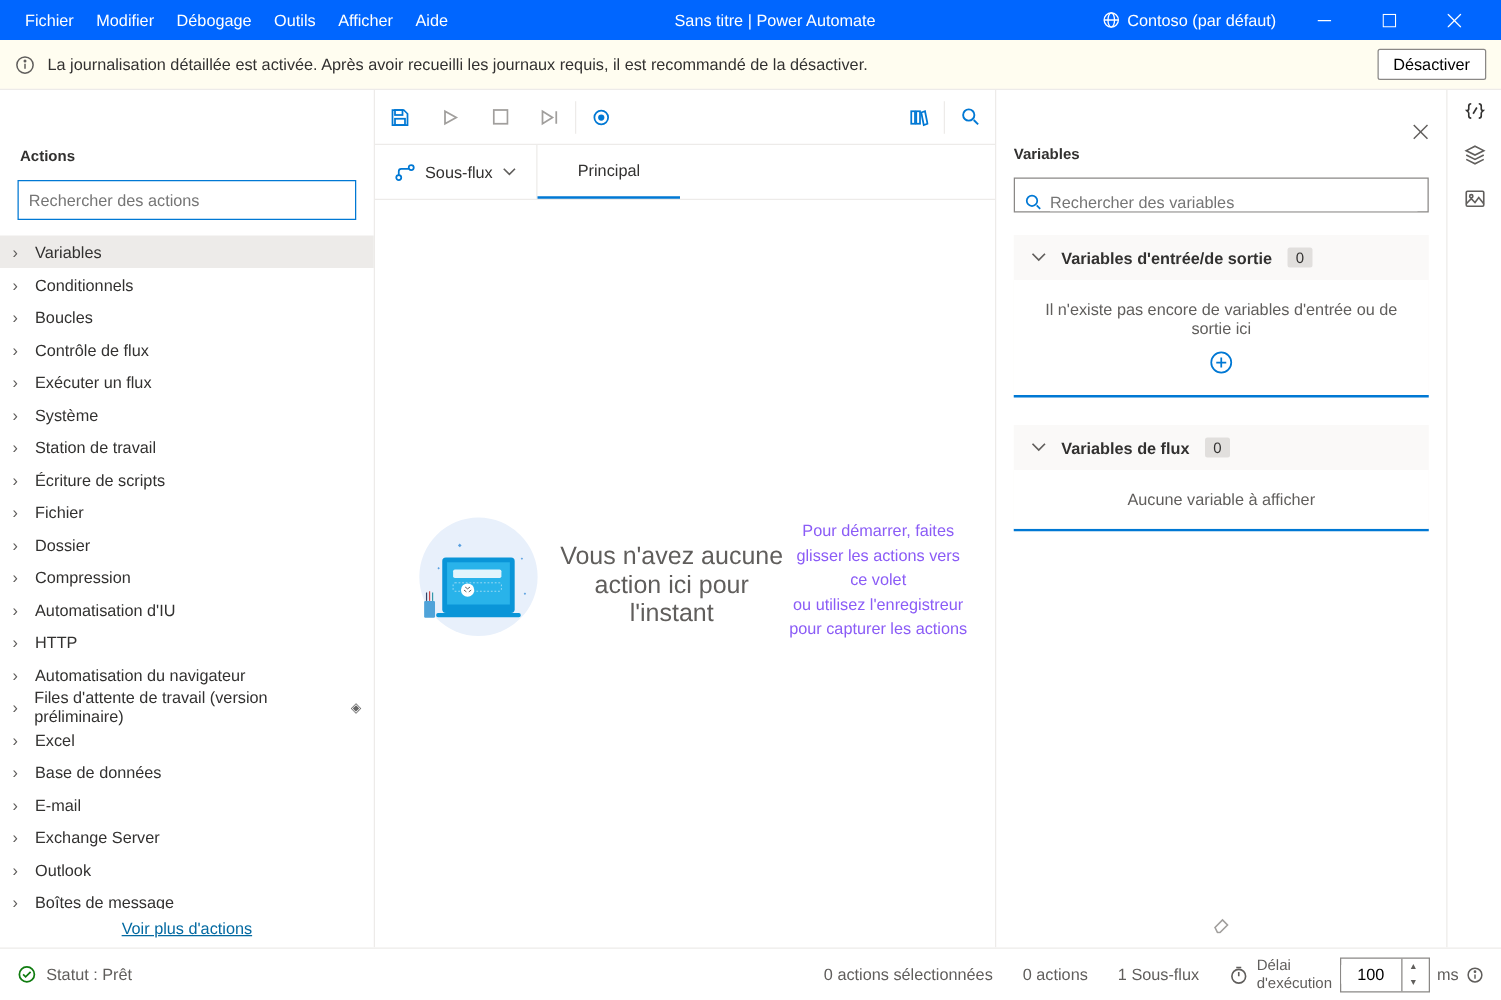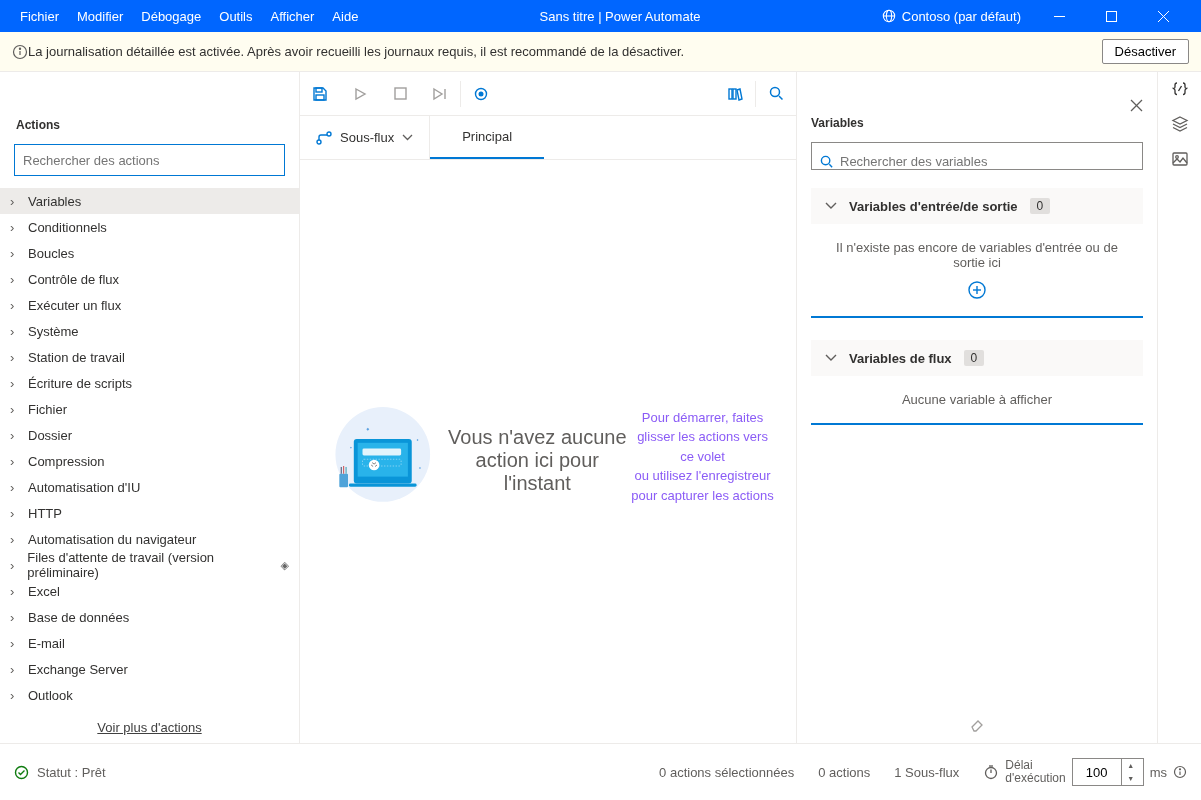--- a/index.html
+++ b/index.html
@@ -5,34 +5,34 @@
 * { box-sizing: border-box; margin: 0; padding: 0; }
 body { font-family: "Segoe UI", sans-serif; font-size: 13px; color: #323130; background: #fff; width: 1201px; height: 800px; overflow: hidden; display: flex; flex-direction: column; }
 .titlebar { background: #0066ff; height: 32px; display: flex; align-items: center; color: #fff; font-size: 13px; }
 .menu { display: flex; gap: 2px; padding-left: 12px; }
 .menu span { padding: 6px 8px; cursor: default; }
 .titlebar-center { flex: 1; text-align: center; font-size: 13px; }
 .titlebar-right { display: flex; align-items: center; gap: 8px; padding-right: 16px; }
 .env { display: flex; align-items: center; gap: 6px; padding: 4px 8px; }
 .win-btn { width: 44px; height: 32px; display: flex; align-items: center; justify-content: center; }
 .win-btn svg { stroke: #fff; }
-.infobar { background: #fffdf0; border-bottom: 1px solid #edebe9; display: flex; align-items: center; padding: 0 12px; height: 40px; }
+.infobar { background: #fffdf0; border-bottom: 1px solid #edebe9; display: flex; align-items: center; padding: 0 12px; height: 40px; gap: 10px; }
 .infobar .msg { flex: 1; color: #323130; }
 .btn-outline { background: #fff; border: 1px solid #8a8886; padding: 4px 12px; border-radius: 2px; font-size: 13px; cursor: default; }
 .main { flex: 1; display: flex; overflow: hidden; }
 .left { width: 300px; border-right: 1px solid #edebe9; display: flex; flex-direction: column; }
 .panel-title { font-size: 12px; font-weight: 600; padding: 14px 16px 8px; margin-top: 32px; }
 .search-box { margin: 4px 14px 10px; border: 1px solid #0078d4; height: 32px; display: flex; align-items: center; padding: 0 8px; }
 .search-box input { border: none; outline: none; flex: 1; font-size: 13px; color: #605e5c; }
 .action-list { flex: 1; overflow-y: auto; padding: 2px 0; }
 .action-item { display: flex; align-items: center; padding: 4px 10px; gap: 8px; cursor: default; height: 26px; }
 .action-item.selected { background: #edebe9; }
 .chev { width: 10px; color: #605e5c; }
 .more-link { text-align: center; padding: 8px; }
-.more-link a { color: #404040; text-decoration: underline; font-size: 13px; }
+.more-link a { color: #0369a1; text-decoration: underline; font-size: 13px; }
 .center { flex: 1; display: flex; flex-direction: column; border-right: 1px solid #edebe9; }
 .toolbar { height: 44px; display: flex; align-items: center; border-bottom: 1px solid #edebe9; }
 .tb-btn { width: 40px; height: 100%; display: flex; align-items: center; justify-content: center; }
 .tb-sep { width: 1px; height: 26px; background: #edebe9; }
 .tb-spacer { flex: 1; }
 .tabs { height: 44px; display: flex; align-items: stretch; border-bottom: 1px solid #edebe9; }
 .subflow-btn { display: flex; align-items: center; gap: 8px; padding: 0 16px; border-right: 1px solid #edebe9; }
 .tab { display: flex; align-items: center; padding: 0 32px; border-bottom: 2px solid #0078d4; color: #323130; }
 .canvas { flex: 1; display: flex; flex-direction: row; align-items: center; justify-content: center; padding: 20px; text-align: center; }
 .empty-title { font-size: 20px; color: #605e5c; margin-top: 18px; }
@@ -41,21 +41,21 @@
 .right-head { display: flex; align-items: center; padding: 12px 14px 6px; }
 .right-head .panel-title { flex: 1; padding: 0; }
 .var-search { margin: 6px 14px 10px; border: 1px solid #8a8886; height: 28px; display: flex; align-items: flex-end; padding: 0 8px; gap: 6px; }
 .var-search input { border: none; outline: none; flex: 1; font-size: 13px; }
 .var-section { margin: 8px 14px 14px; background: #faf9f8; border-bottom: 2px solid #0078d4; }
 .var-section-head { display: flex; align-items: center; gap: 12px; padding: 10px 14px; font-weight: 600; }
 .badge { background: #e1dfdd; padding: 1px 7px; border-radius: 2px; font-size: 12px; font-weight: 400; }
 .var-section-body { background: #fff; padding: 16px 12px; text-align: center; color: #605e5c; font-size: 13px; }
 .add-circle { margin-top: 10px; display: flex; justify-content: center; }
 .rail { width: 44px; border-left: 1px solid #edebe9; display: flex; flex-direction: column; align-items: center; padding-top: 8px; gap: 14px; }
-.statusbar { height: 57px; border-top: 1px solid #edebe9; display: flex; align-items: center; padding: 0 14px; gap: 24px; font-size: 13px; color: #605e5c; }
+.statusbar { height: 42px; border-top: 1px solid #edebe9; display: flex; align-items: center; padding: 0 14px; gap: 24px; font-size: 13px; color: #605e5c; }
 .status-left { display: flex; align-items: center; gap: 8px; }
 .status-spacer { flex: 1; }
 .delay { display: flex; align-items: center; gap: 6px; }
 .delay-label { line-height: 1.1; font-size: 12px; }
 .spinner-box { border: 1px solid #8a8886; width: 72px; height: 28px; display: flex; align-items: center; }
 .spinner-box input { border: none; outline: none; width: 48px; text-align: center; font-size: 13px; }
 .spinner-arrows { display: flex; flex-direction: column; border-left: 1px solid #8a8886; }
 .spinner-arrows div { width: 18px; height: 13px; display: flex; align-items: center; justify-content: center; font-size: 7px; }
 .premium-icon { color: #666; font-size: 11px; }
 .illustration { width: 260px; height: 210px; }

